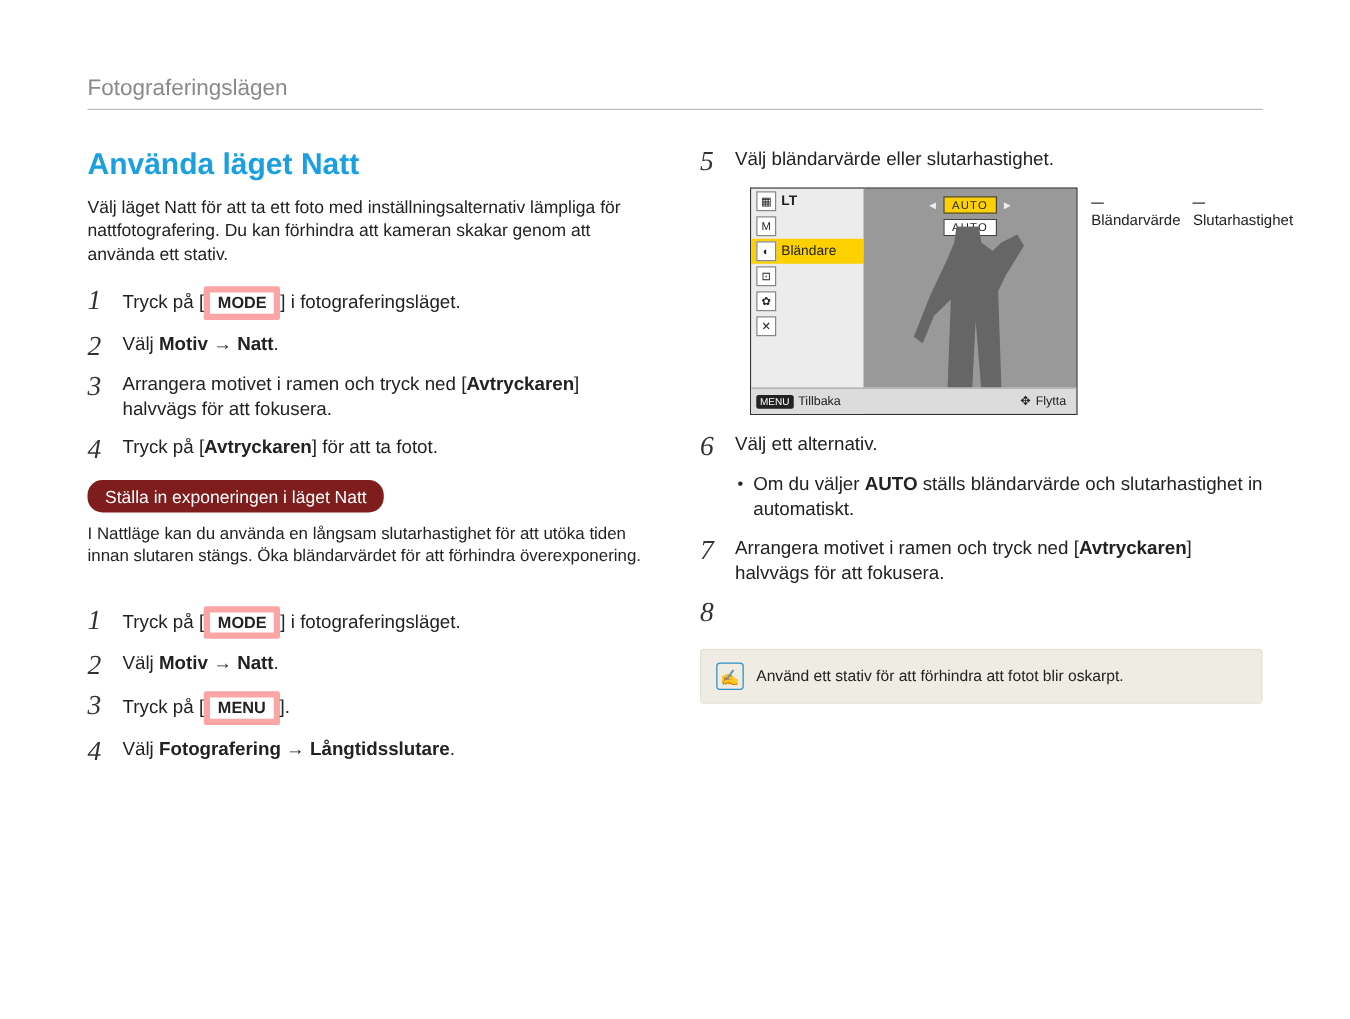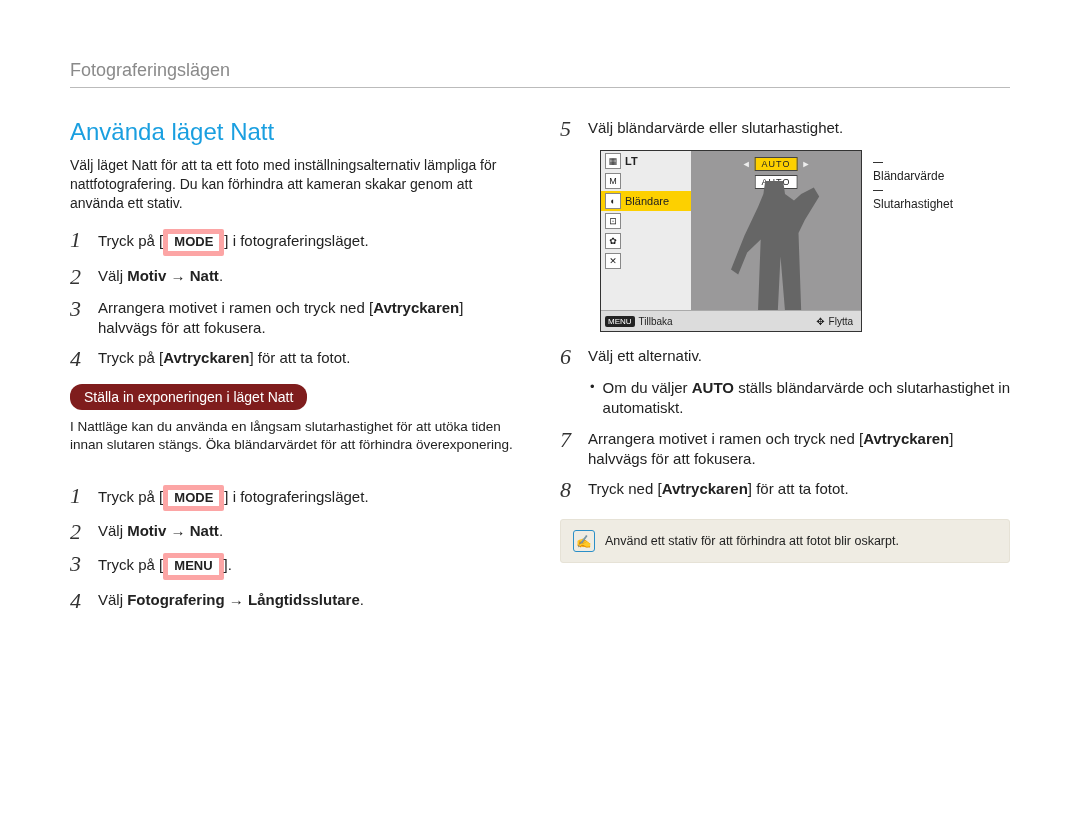--- a/index.html
+++ b/index.html
@@ -27,21 +27,21 @@
   .columns {
     display: flex;
     gap: 40px;
   }
   .col {
     flex: 1 1 0;
   }
   h2.section-title {
     color: #1a9fe0;
     font-size: 24px;
-    font-weight: 400;
+    font-weight: 700;
     margin: 0 0 10px 0;
   }
   p.intro {
     font-size: 14px;
     margin: 0 0 16px 0;
     line-height: 1.35;
   }
   .step-list {
     margin: 6px 0 14px 0;
   }
@@ -174,21 +174,21 @@
     border-radius: 2px;
   }
   .lcd-bottom .nav-icon {
     margin-left: auto;
     margin-right: 4px;
   }
   .callouts {
     position: absolute;
     left: 272px;
     top: 4px;
-    display: flex; flex-direction: column; 
+    display: flex; flex-direction: row; gap: 10px;
     font-size: 12px;
   }
   .callouts .co::before {
     content: "";
     display: inline-block;
     width: 10px; height: 1px;
     background: #333;
     vertical-align: middle;
     margin-right: 4px;
   }
@@ -386,23 +386,20 @@
       <div class="step">
         <div class="step-num">7</div>
         <div class="step-text">
           <span>Arrangera motivet i ramen och tryck ned [</span><span class="bold">Avtryckaren</span><span>]</span><br>
           <span>halvvägs för att fokusera.</span>
         </div>
       </div>
 
       <div class="step">
         <div class="step-num">8</div>
-        <div class="step-text">
-          <span>Tryck ned [</span><span class="bold">Avtryckaren</span><span>] för att ta fotot.</span>
-        </div>
       </div>
 
       <div class="tip-box">
         <div class="tip-icon">✍</div>
         <div>Använd ett stativ för att förhindra att fotot blir oskarpt.</div>
       </div>
 
     </div>
   </div>
 

